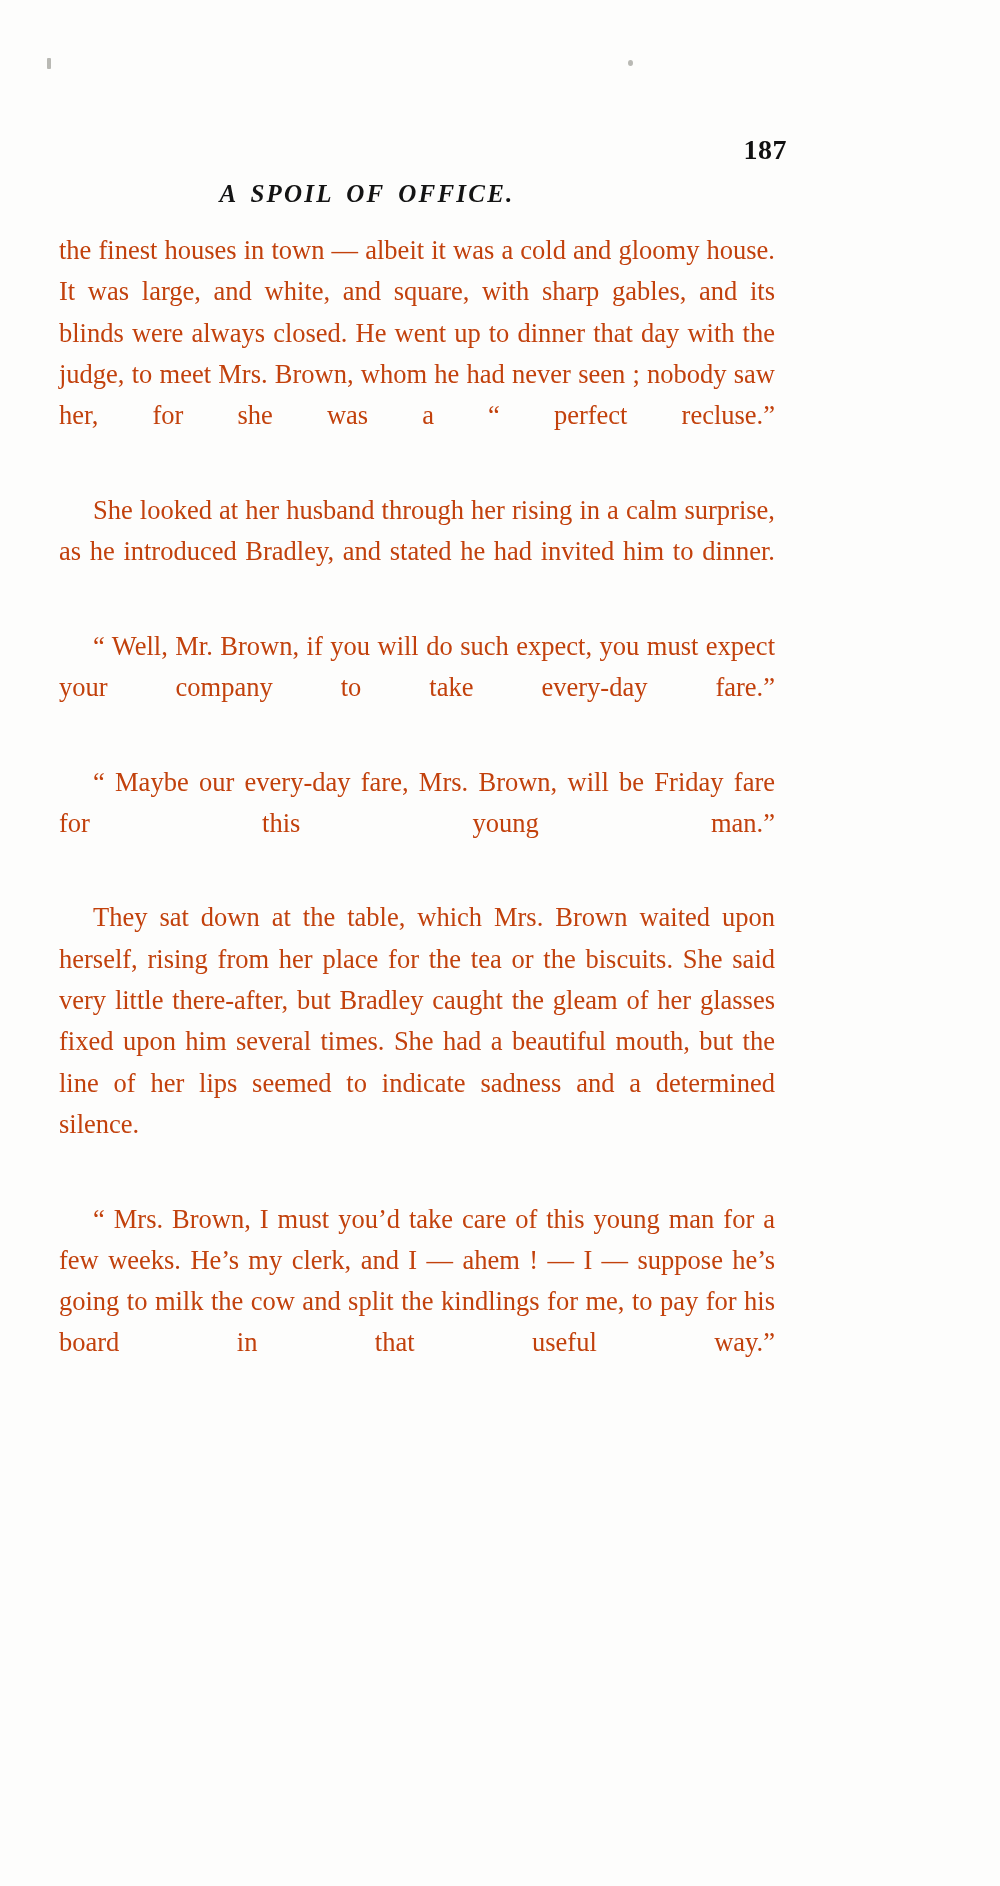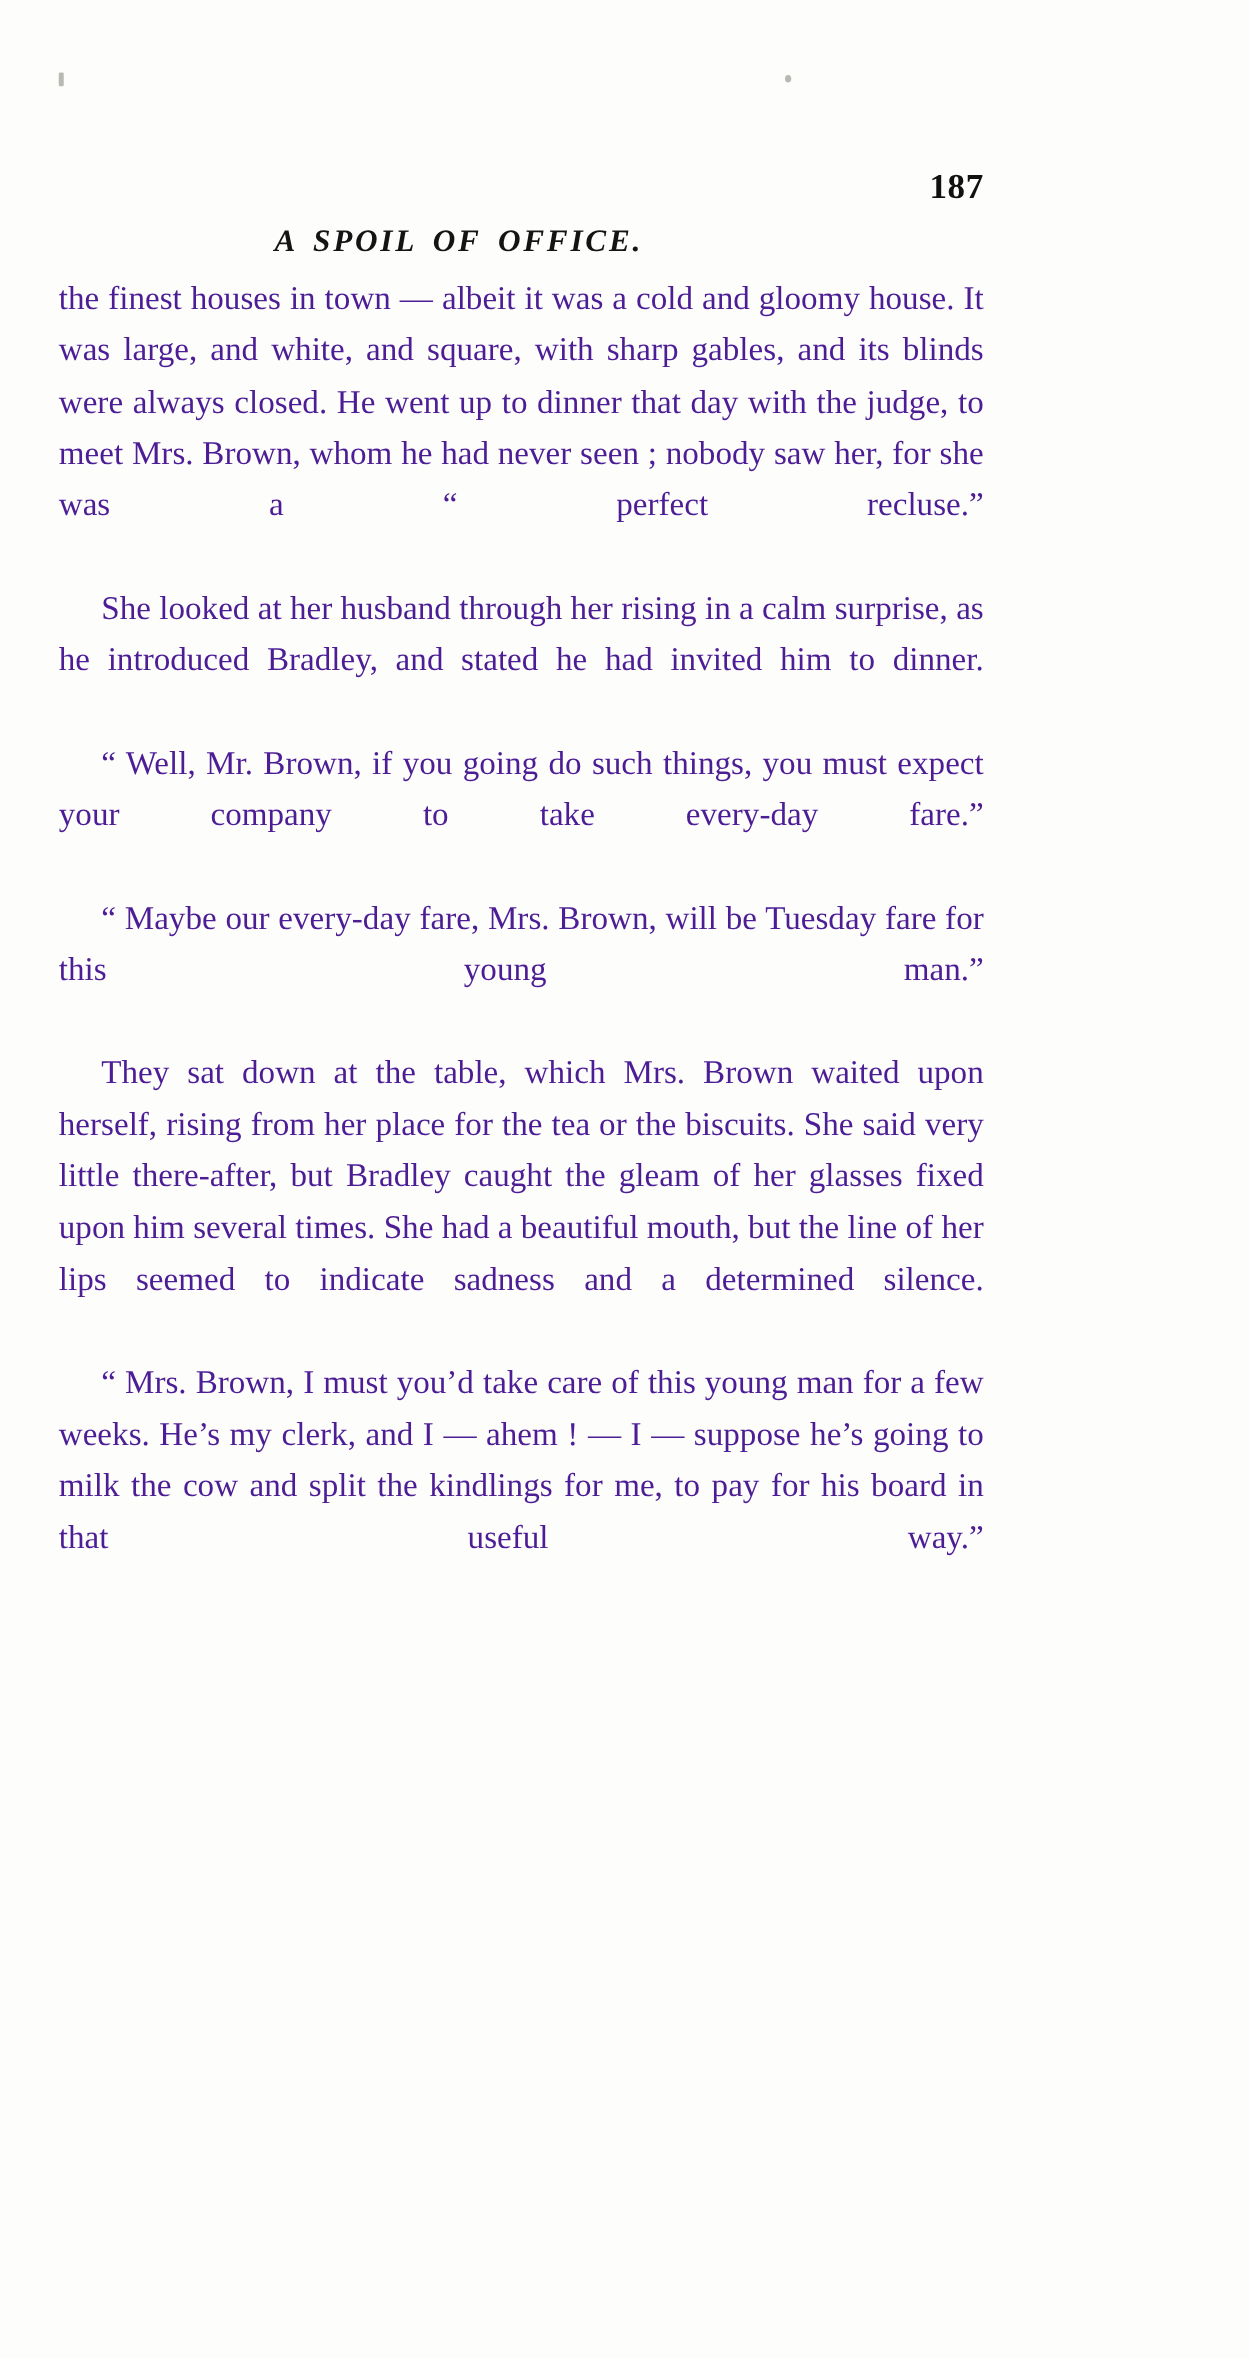--- a/index.html
+++ b/index.html
@@ -66,26 +66,26 @@
   }
 
   .body-text {
     position: absolute;
     left: 47px;
     top: 218px;
     width: 740px;
   }
 
   .para {
-    margin: 0;
+    margin: 12px;
     font-size: 26.5px;
     line-height: 41.3px;
     text-align: justify;
     text-justify: inter-word;
-    color: #4c1d95;
+    color: #c2410c;
     -webkit-font-smoothing: antialiased;
   }
   .para + .para {
     text-indent: 34px;
   }
   .para:first-child {
     text-indent: 0;
   }
   
   .para::after {
@@ -103,19 +103,19 @@
   <div class="speck speck-mid"></div>
 
   <div class="header">
     <div class="running-title">A SPOIL OF OFFICE.</div>
     <div class="folio">187</div>
   </div>
 
   <div class="body-text">
     <p class="para">the finest houses in town — albeit it was a cold and gloomy house.  It was large, and white, and square, with sharp gables, and its blinds were always closed.  He went up to dinner that day with the judge, to meet Mrs. Brown, whom he had never seen ; nobody saw her, for she was a “ perfect recluse.”</p>
     <p class="para">She looked at her husband through her rising in a calm surprise, as he introduced Bradley, and stated he had invited him to dinner.</p>
-    <p class="para">“ Well, Mr. Brown, if you going do such things, you must expect your company to take every-day fare.”</p>
-    <p class="para">“ Maybe our every-day fare, Mrs. Brown, will be Tuesday fare for this young man.”</p>
+    <p class="para">“ Well, Mr. Brown, if you will do such expect, you must expect your company to take every-day fare.”</p>
+    <p class="para">“ Maybe our every-day fare, Mrs. Brown, will be Friday fare for this young man.”</p>
     <p class="para">They sat down at the table, which Mrs. Brown waited upon herself, rising from her place for the tea or the biscuits.  She said very little there-after, but Bradley caught the gleam of her glasses fixed upon him several times.  She had a beautiful mouth, but the line of her lips seemed to indicate sadness and a determined silence.</p>
     <p class="para">“ Mrs. Brown, I must you’d take care of this young man for a few weeks.  He’s my clerk, and I — ahem ! — I — suppose he’s going to milk the cow and split the kindlings for me, to pay for his board in that useful way.”</p>
   </div>
 
 </div>
 
 </body></html>

